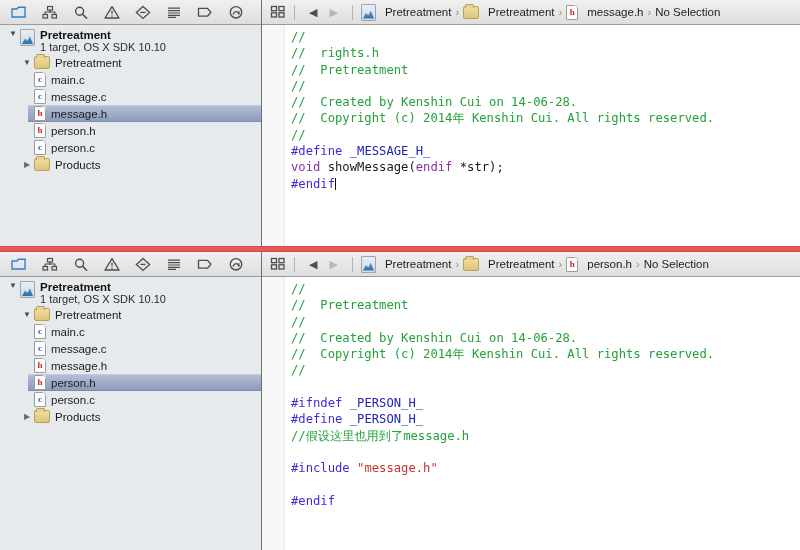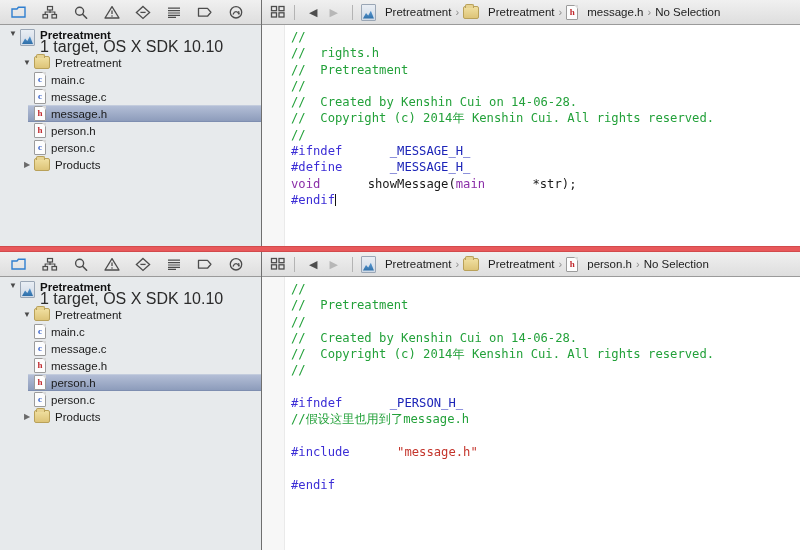--- a/index.html
+++ b/index.html
@@ -67,21 +67,21 @@
     border: 1px solid #9aa6b5; border-radius: 1px; margin-right: 5px;
     overflow: hidden;
   }
   .proj-icon::after {
     content: ""; position: absolute; left: 1px; right: 1px; bottom: 1px; height: 9px;
     background: linear-gradient(to bottom, #5b9bd5 0%, #2f6fa8 100%);
     clip-path: polygon(0% 100%, 28% 40%, 48% 68%, 72% 14%, 100% 100%);
   }
   .proj-text { display: flex; flex-direction: column; line-height: 12px; }
   .proj-name { font-size: 11.5px; font-weight: bold; color: #111; }
-  .proj-sub { font-size: 16px; color: #2b2b2b; }
+  .proj-sub { font-size: 11px; color: #2b2b2b; }
 
   .folder-icon {
     width: 16px; height: 13px; flex: 0 0 16px; margin-right: 5px; position: relative;
     background: linear-gradient(to bottom, #f0dfa0 0%, #ddc478 100%);
     border: 1px solid #b9a159; border-radius: 2px;
   }
   .folder-icon::before {
     content: ""; position: absolute; top: -3px; left: 1px; width: 7px; height: 3px;
     background: #e7d392; border: 1px solid #b9a159; border-bottom: none; border-radius: 2px 2px 0 0;
   }
@@ -128,21 +128,21 @@
   .code::before {
     content: ""; position: absolute; left: 0; top: 0; bottom: 0; width: 22px;
     background: #f7f7f7; border-right: 1px solid #eaeaea;
   }
   .ln { white-space: pre; height: 16.3px; }
 
   .cm  { color: #23a13a; }
   .pp  { color: #3c2ed6; }
   .mac { color: #1d25b8; }
   .kw  { color: #8b2fa8; }
-  .pl  { color: #1a1a1a; padding-left: 40px; }
+  .pl  { color: #1a1a1a; }
   .str { color: #c4352c; }
   .caret { display: inline-block; width: 1px; height: 12px; background: #111; vertical-align: -2px; }
 </style>
 </head>
 <body>
 
 <div class="screen">
 
   <div class="pane">
     <div class="navigator">
@@ -274,23 +274,22 @@
           </span>
         </div>
       <div class="code">
           <div class="ln"><span class="cm">//</span></div>
           <div class="ln"><span class="cm">//  rights.h</span></div>
           <div class="ln"><span class="cm">//  Pretreatment</span></div>
           <div class="ln"><span class="cm">//</span></div>
           <div class="ln"><span class="cm">//  Created by Kenshin Cui on 14-06-28.</span></div>
           <div class="ln"><span class="cm">//  Copyright (c) 2014年 Kenshin Cui. All rights reserved.</span></div>
           <div class="ln"><span class="cm">//</span></div>
-          <div class="ln"><span class="pp">#ifndef</span><span class="pl"> </span><span class="mac">_MESSAGE_H_</span></div>
           <div class="ln"><span class="pp">#define</span><span class="pl"> </span><span class="mac">_MESSAGE_H_</span></div>
-          <div class="ln"><span class="kw">void</span><span class="pl"> showMessage(</span><span class="kw">main</span><span class="pl"> *str);</span></div>
+          <div class="ln"><span class="kw">void</span><span class="pl"> showMessage(</span><span class="kw">endif</span><span class="pl"> *str);</span></div>
           <div class="ln"><span class="pp">#endif</span><span class="caret"></span></div>
         </div>
     </div>
   </div>
 
   <div class="red-divider"></div>
 
   <div class="pane pane-bottom">
     <div class="navigator">
       <div class="nav-toolbar">
@@ -422,20 +421,21 @@
         </div>
       <div class="code">
           <div class="ln"><span class="cm">//</span></div>
           <div class="ln"><span class="cm">//  Pretreatment</span></div>
           <div class="ln"><span class="cm">//</span></div>
           <div class="ln"><span class="cm">//  Created by Kenshin Cui on 14-06-28.</span></div>
           <div class="ln"><span class="cm">//  Copyright (c) 2014年 Kenshin Cui. All rights reserved.</span></div>
           <div class="ln"><span class="cm">//</span></div>
           <div class="ln"><span class="pl"></span></div>
           <div class="ln"><span class="pp">#ifndef</span><span class="pl"> </span><span class="mac">_PERSON_H_</span></div>
+          <div class="ln"><span class="pp">#define</span><span class="pl"> </span><span class="mac">_PERSON_H_</span></div>
           <div class="ln"><span class="cm">//假设这里也用到了message.h</span></div>
           <div class="ln"><span class="pl"></span></div>
           <div class="ln"><span class="pp">#include</span><span class="pl"> </span><span class="str">"message.h"</span></div>
           <div class="ln"><span class="pl"></span></div>
           <div class="ln"><span class="pp">#endif</span></div>
         </div>
     </div>
   </div>
 
 </div>

